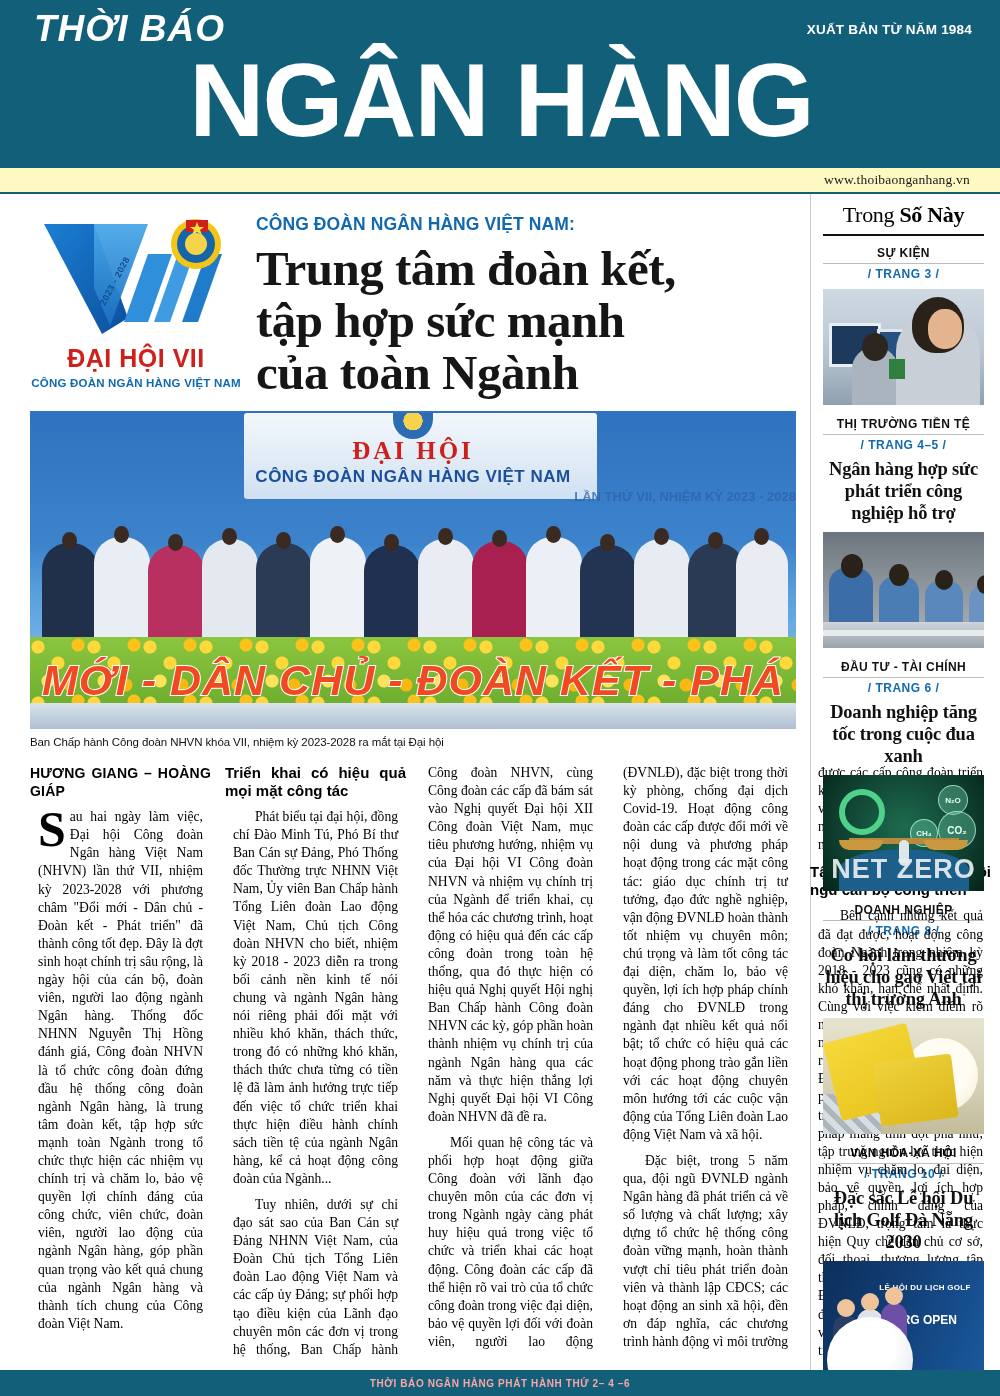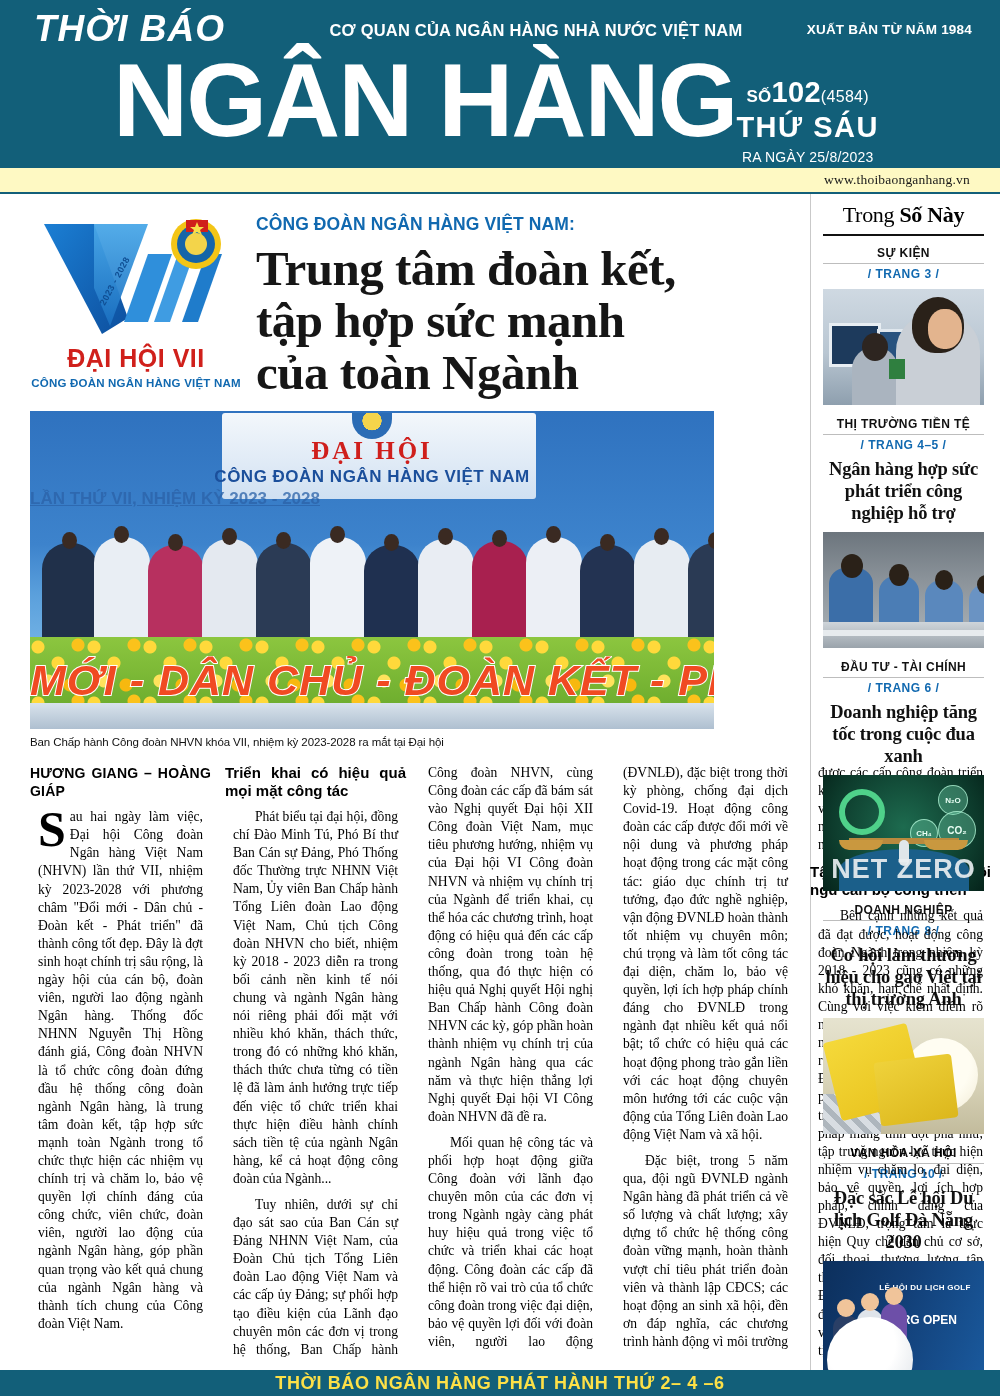--- a/index.html
+++ b/index.html
@@ -114,21 +114,21 @@
   .headline {
     font-family: "Liberation Serif", serif;
     font-weight: 700; font-size: 49px;
     line-height: 52px; color: #161616;
     letter-spacing: -.5px;
   }
 
   
   .photo {
     position: relative; margin-top: 12px;
-    width: 684px; height: 318px; overflow: hidden;
+    width: 766px; height: 318px; overflow: hidden;
     background: linear-gradient(#2e6fbd, #4d93d6);
   }
   .ph-stage {
     position: absolute; inset: 0;
     background: linear-gradient(180deg,#2f72bf 0%, #3d83cc 42%, #5ba0dc 58%, #6fb0e4 72%, #e8eef4 100%);
   }
   .ph-banner {
     position: absolute; left: 28%; right: 26%; top: 2px; height: 86px;
     background: linear-gradient(180deg,#f3f7fb 0%, #dfeaf6 60%, #cfe0f2 100%);
     border-radius: 3px;
@@ -147,25 +147,24 @@
   }
   .ph-line2 {
     position: absolute; left: 0; right: 0; top: 56px;
     text-align: center;
     font-family: "Liberation Sans", sans-serif;
     font-weight: 700; font-size: 17px; color: #1b4f9b;
     letter-spacing: .5px;
   }
   .ph-line3 {
     position: absolute; left: 0; right: 0; top: 78px;
-    text-align: left;
-    font-family: "Liberation Sans", sans-serif;
-    font-weight: 700; font-size: 17px; color: #2b62a8;
+    text-align: right;
+    font-family: "Liberation Sans", sans-serif;
+    font-weight: 700; font-size: 13px; color: #2b62a8;
     opacity: .75;
-    text-decoration: underline;
   }
   .ph-people { position: absolute; left: 0; right: 0; top: 72px; height: 180px; }
   .ph-people i {
     position: absolute; bottom: 0; display: block;
     border-radius: 26px 26px 0 0;
   }
   .ph-heads { position: absolute; left: 0; right: 0; top: 72px; height: 180px; }
   .ph-heads b {
     position: absolute; display: block; width: 15px; height: 17px;
     border-radius: 50%; background: #3a2a22;
@@ -324,44 +323,36 @@
 
   
   .footer {
     position: absolute; left: 0; bottom: 0;
     width: 1000px; height: 26px;
     background: #125f79;
     display: flex; align-items: center; justify-content: center;
   }
   .footer span {
     font-family: "Liberation Sans", sans-serif;
-    font-weight: 700; font-size: 18px; color: #fde047;
+    font-weight: 700; font-size: 10px; color: #fca5a5;
     letter-spacing: .6px;
   }
 </style>
 </head>
 <body>
 
 <div id="page">
 
   <header class="masthead">
     <div class="mast-top">
       <div class="mast-thoibao">THỜI BÁO</div>
-      <div class="mast-slogan">CƠ QUAN CỦA NGÂN HÀNG NHÀ NƯỚC VIỆT NAM</div>
       <div class="mast-since">XUẤT BẢN TỪ NĂM 1984</div>
     </div>
     <div class="mast-body">
       <div class="mast-nganhang">NGÂN HÀNG</div>
-      <div class="mast-issue">
-        <div class="issue-line1">
-          <span>SỐ</span><span class="num">102</span><span class="paren">(4584)</span>
-        </div>
-        <div class="issue-day">THỨ SÁU</div>
-        <div class="issue-date">RA NGÀY 25/8/2023</div>
-      </div>
     </div>
   </header>
 
   <div class="urlbar">
     <span>www.thoibaonganhang.vn</span>
   </div>
 
   <div class="content">
 
     <main class="left-col">

